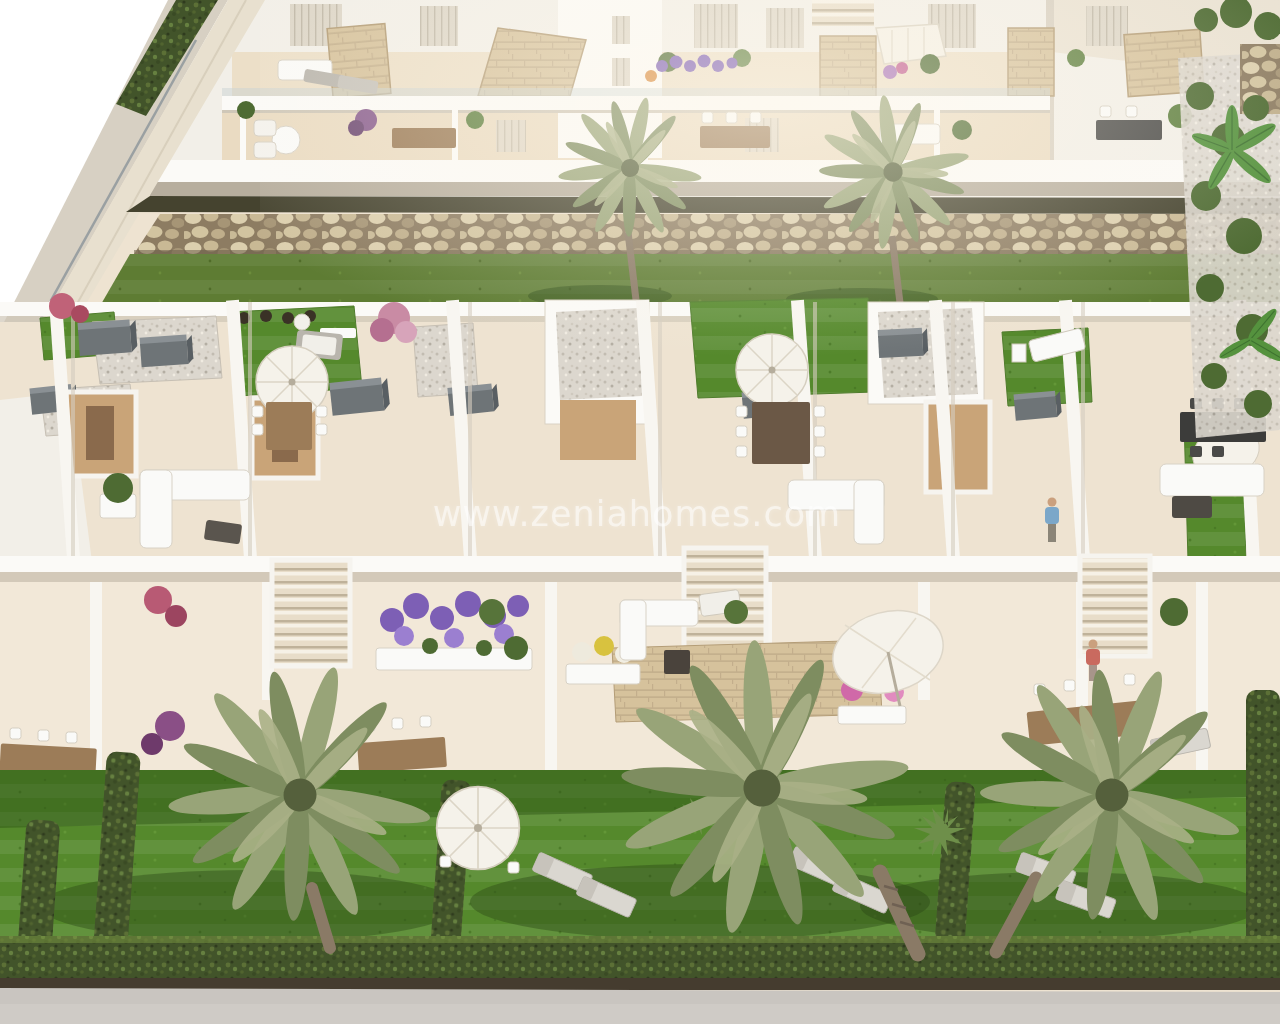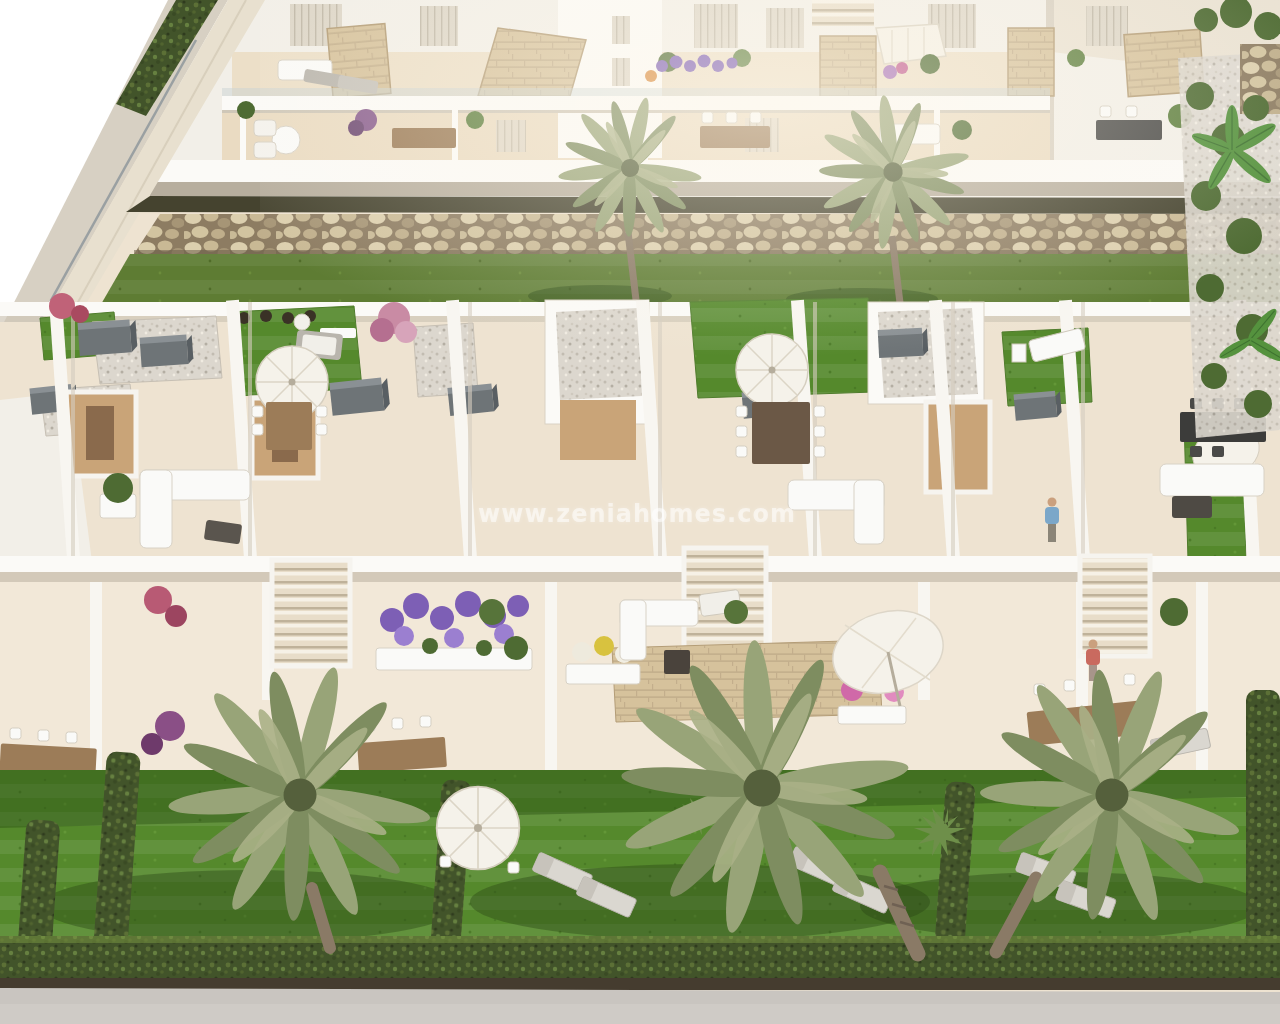--- a/index.html
+++ b/index.html
@@ -13,21 +13,21 @@
   .f-deck{fill:var(--deck)}
   .f-deck2{fill:var(--deck_light)}
   .f-umb{fill:var(--umbrella)}
   .f-wood{fill:var(--wood_furniture)}
   .f-woodf{fill:var(--wood_floor)}
   .f-road{fill:var(--road)}
   .f-soil{fill:var(--soil)}
   .f-sky{fill:var(--sky)}
   .watermark{
     position:absolute;left:637px;top:514px;transform:translate(-50%,-50%);
-    font-size:24px;font-weight:bold;letter-spacing:1px;white-space:nowrap;
+    font-size:35px;font-weight:normal;letter-spacing:1px;white-space:nowrap;
     color:rgba(255,255,255,0.55);text-shadow:0 0 5px rgba(255,255,255,0.3);
   }
 </style>
 </head>
 <body>
 
 <div class="scene">
 <svg width="1280" height="1024" viewBox="0 0 1280 1024" preserveAspectRatio="none">
 <defs>
   <pattern id="rocksP" width="46" height="30" patternUnits="userSpaceOnUse">

